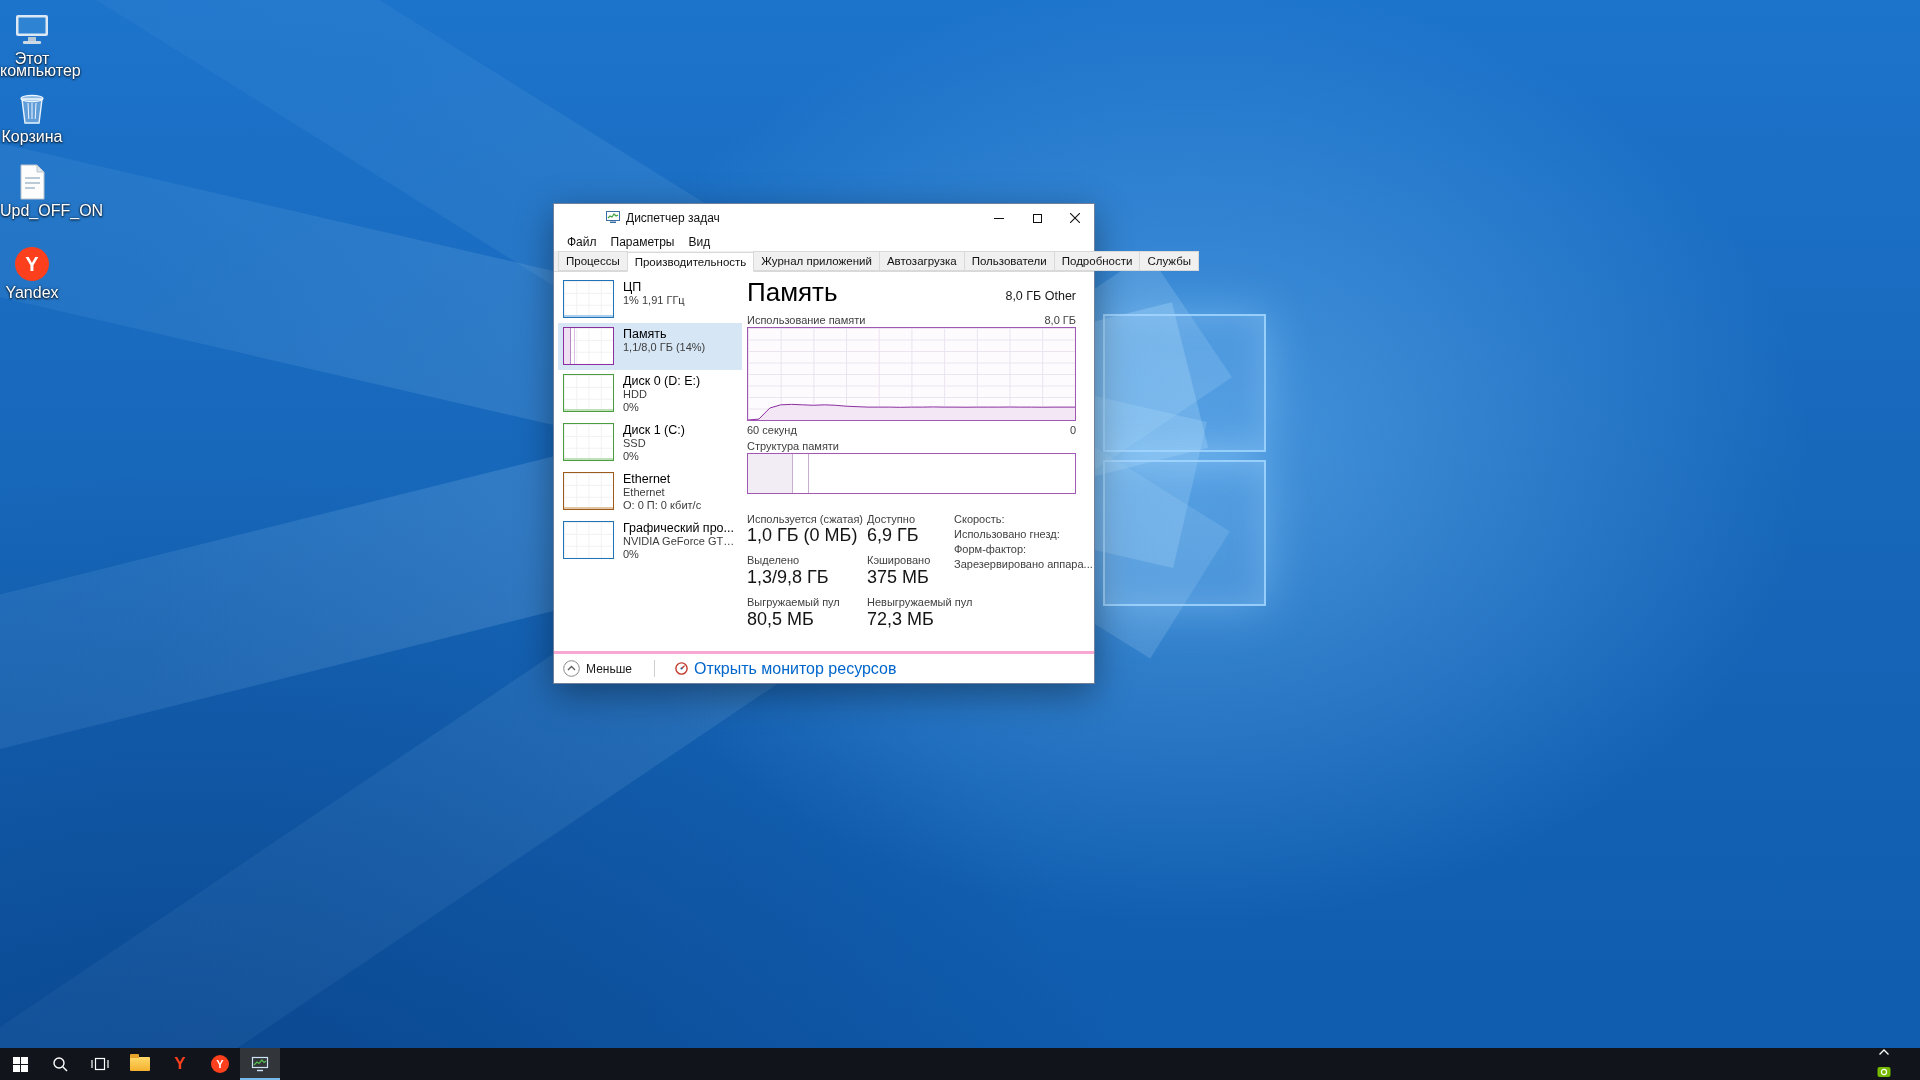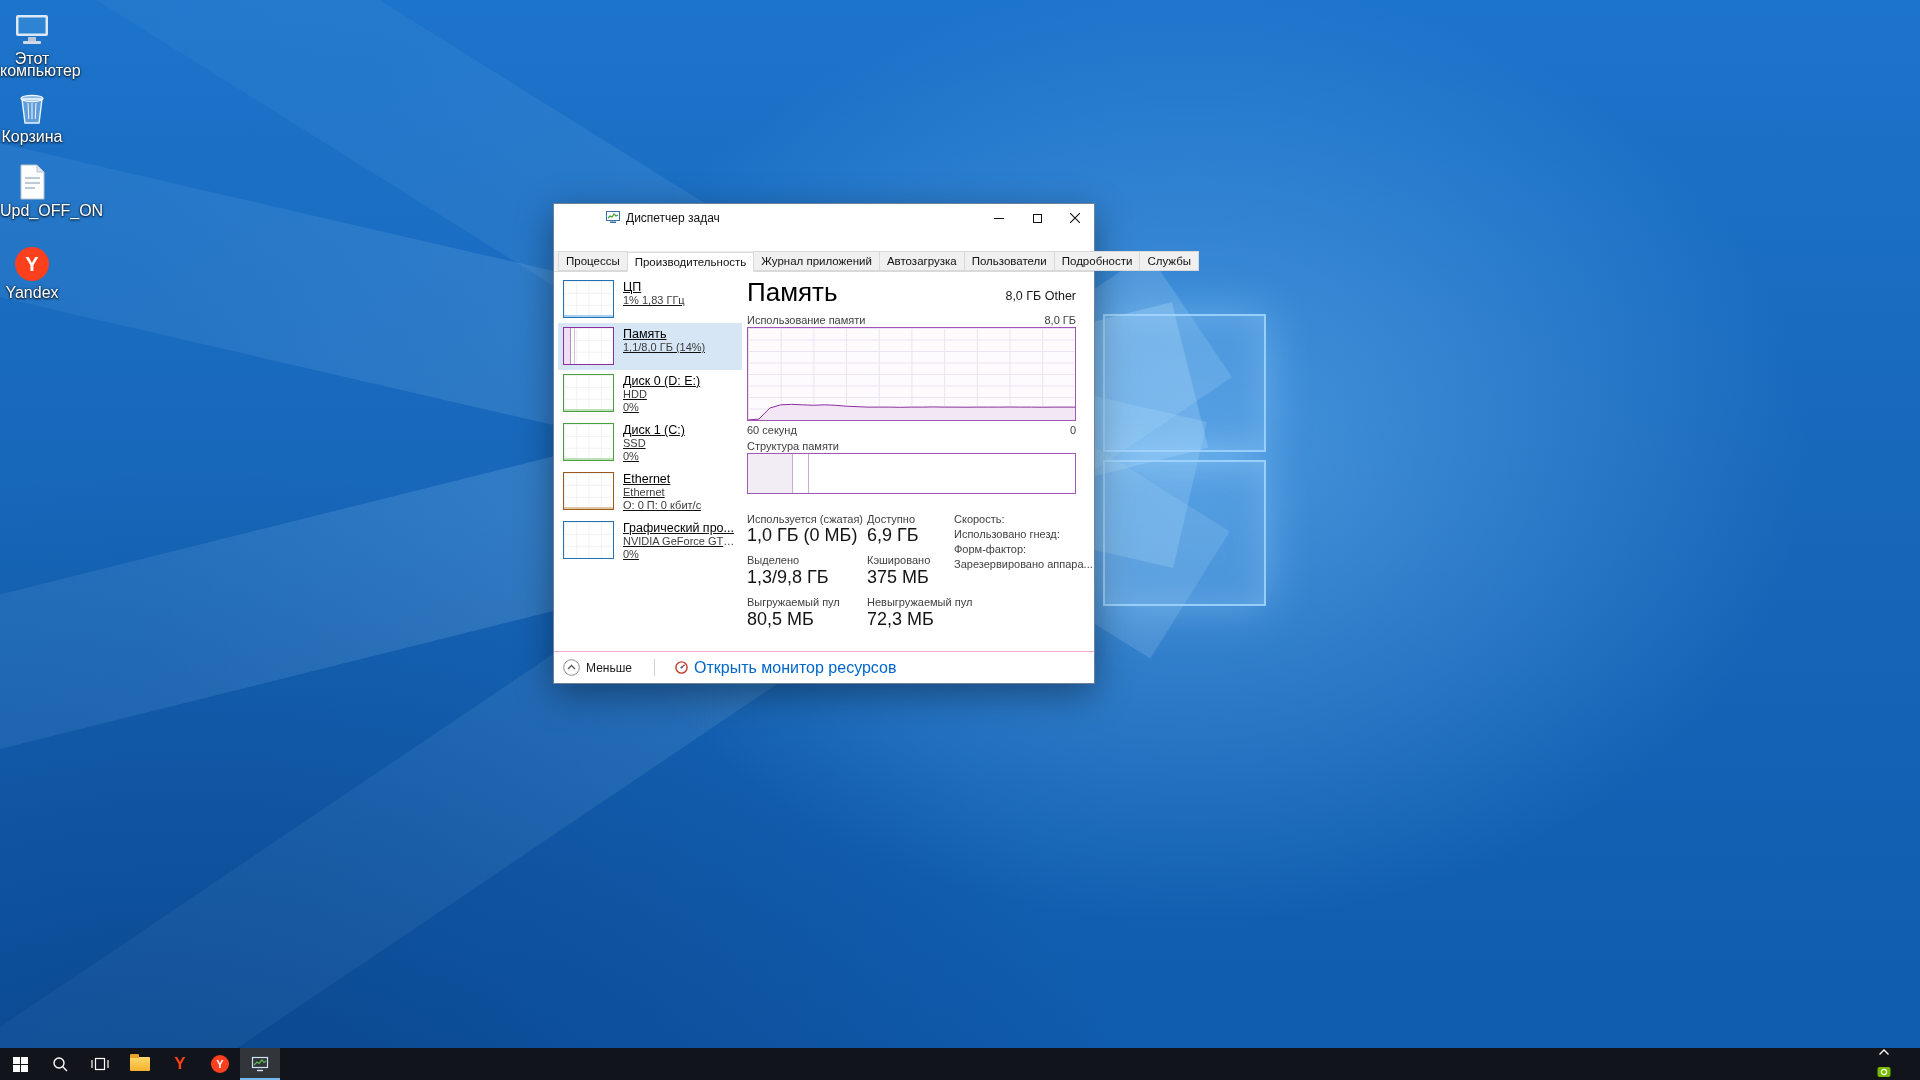--- a/index.html
+++ b/index.html
@@ -56,21 +56,21 @@
   .tabsbar { position:absolute; top:47px; left:0; right:0; height:21px; background:#f0f0f0;
     border-bottom:1px solid #d9d9d9; display:flex; align-items:flex-end; padding-left:4px; }
   .tab { font-size:11.5px; padding:3px 7px 3px; background:#f0f0f0; border:1px solid #d9d9d9;
     margin-right:-1px; position:relative; white-space:nowrap; }
   .tab.active { background:#fff; border-bottom:1px solid #fff; margin-bottom:-1px; z-index:2; }
 
   .tm-body { position:absolute; top:68px; left:0; right:0; bottom:32px; background:#fff; }
 
   
   .perf-list { position:absolute; left:4px; top:4px; width:184px; }
-  .perf-item { display:flex; gap:9px; padding:4px 5px 5px; cursor:default;text-decoration:underline; }
+  .perf-item { display:flex; gap:9px; padding:4px 5px 5px; cursor:default; }
   .perf-item.selected { background:#d6e6f5; }
   .thumb { width:51px; height:38px; background:#fff; flex:none; position:relative;
     background-image:linear-gradient(to right,#f1f1f1 1px,transparent 1px),
                      linear-gradient(to bottom,#f1f1f1 1px,transparent 1px);
     background-size:25% 33%; }
   .thumb.cpu  { border:1px solid #2173b8; }
   .thumb.mem  { border:1px solid #8b2fa0; }
   .thumb.disk { border:1px solid #4b9e3f; }
   .thumb.eth  { border:1px solid #9c5a1d; }
   .thumb.gpu  { border:1px solid #2173b8; }
@@ -103,21 +103,21 @@
   .comp-label { position:absolute; left:0; top:168px; font-size:11px; color:#404040; }
   .comp-bar { position:absolute; left:0; right:0; top:181px; height:41px; border:1px solid #a158b5; background:#fff; }
   .comp-seg { position:absolute; left:0; top:0; bottom:0; width:13.5%; background:#f2ecf5; }
   .comp-div { position:absolute; top:0; bottom:0; width:1px; background:#c9aed2; }
 
   .stat-label { position:absolute; font-size:11px; color:#404040; white-space:nowrap; }
   .stat-value { position:absolute; font-size:18px; font-weight:400; color:#141414; white-space:nowrap; }
   .hw-line { position:absolute; font-size:11px; color:#404040; white-space:nowrap; }
 
   
-  .tm-footer { position:absolute; left:0; right:0; bottom:0; height:32px; border-top:1px solid #f9a8d4;
+  .tm-footer { position:absolute; left:0; right:0; bottom:0; height:32px; border-top:3px solid #f9a8d4;
     display:flex; align-items:center; padding-left:9px; background:#fff;gap:10px; }
   .less-btn { display:flex; align-items:center; gap:6px; border:none; background:transparent;
     font-size:12px; color:#1a1a1a; cursor:default; }
   .v-sep { width:1px; height:17px; background:#cfcfcf; margin:0 10px 0 12px; }
   .res-link { display:flex; align-items:center; gap:6px; font-size:16px; color:#0066cc;
     text-decoration:none; cursor:pointer; }
 
   
   .taskbar { position:absolute; left:0; right:0; bottom:0; height:32px; background:#11151b;
     display:flex; align-items:stretch; z-index:50; }
@@ -220,40 +220,45 @@
             <span class="max-glyph"></span>
           </button>
         <button class="win-btn">
           <svg width="10" height="10" viewBox="0 0 10 10">
               <path d="M0 0 L10 10 M10 0 L0 10" stroke="#111" stroke-width="1.1"></path>
             </svg>
         </button>
       </div>
     </div>
 
+    <div class="menubar">
+      <span>Файл</span>
+      <span>Параметры</span>
+      <span>Вид</span>
+    </div>
 
     <div class="tabsbar">
       <span class="tab">Процессы</span>
       <span class="tab active">Производительность</span>
       <span class="tab">Журнал приложений</span>
       <span class="tab">Автозагрузка</span>
       <span class="tab">Пользователи</span>
       <span class="tab">Подробности</span>
       <span class="tab">Службы</span>
     </div>
 
     <div class="tm-body">
 
       <div class="perf-list">
 
         <div class="perf-item">
           <div class="thumb cpu"></div>
           <div class="perf-txt">
             <div class="t1">ЦП</div>
-            <div class="t2">1% 1,83 ГГц</div>
+            <div class="t2">1% 1,91 ГГц</div>
           </div>
         </div>
 
         <div class="perf-item selected">
           <div class="thumb mem">
             <div class="mini-seg"></div>
               <div class="mini-div"></div>
           </div>
           <div class="perf-txt">
             <div class="t1">Память</div>

